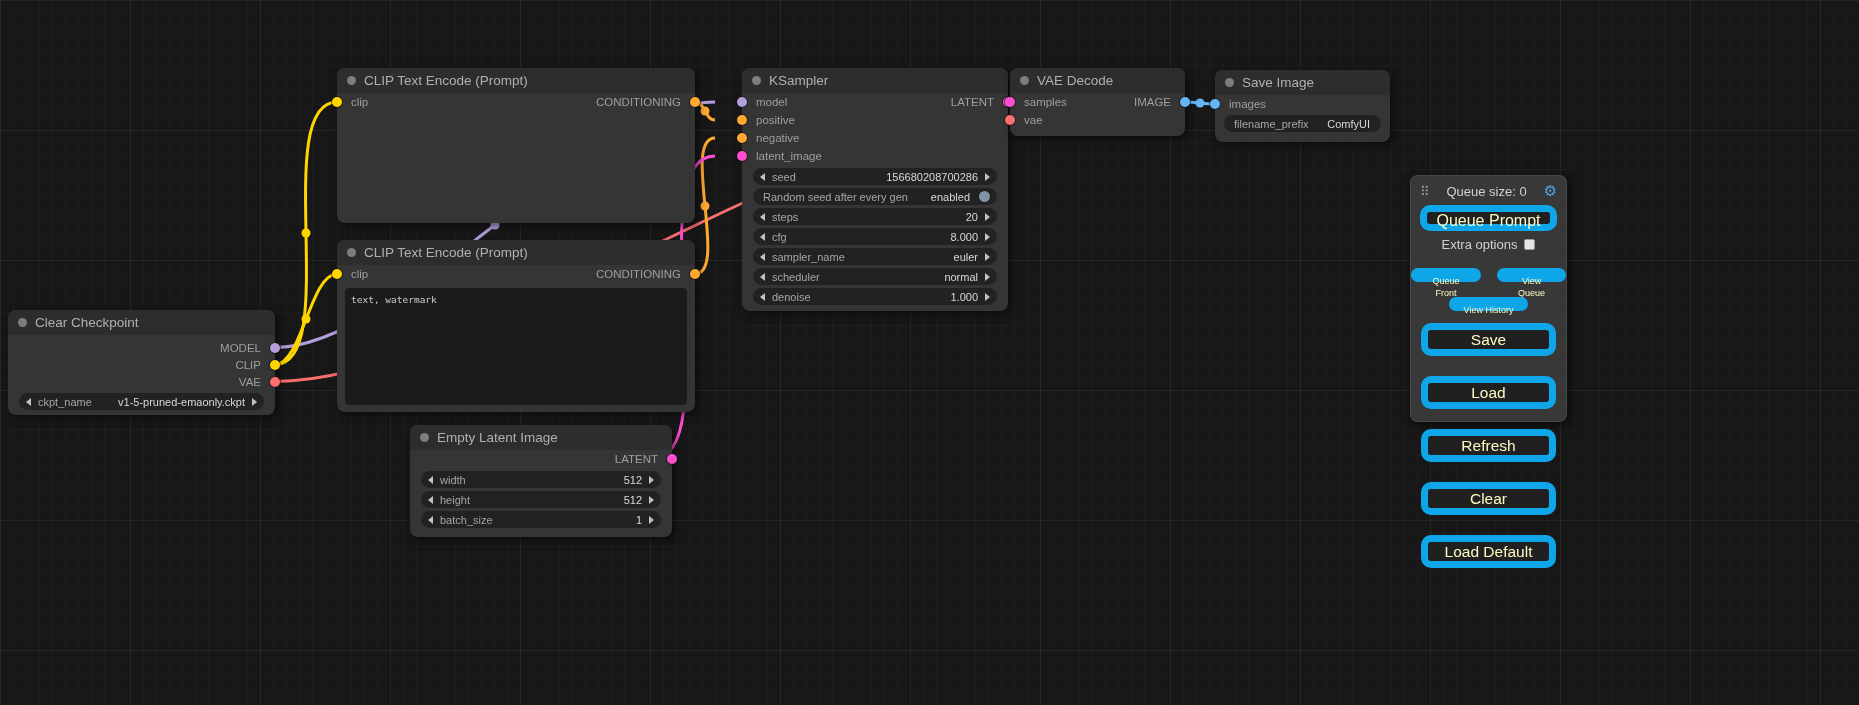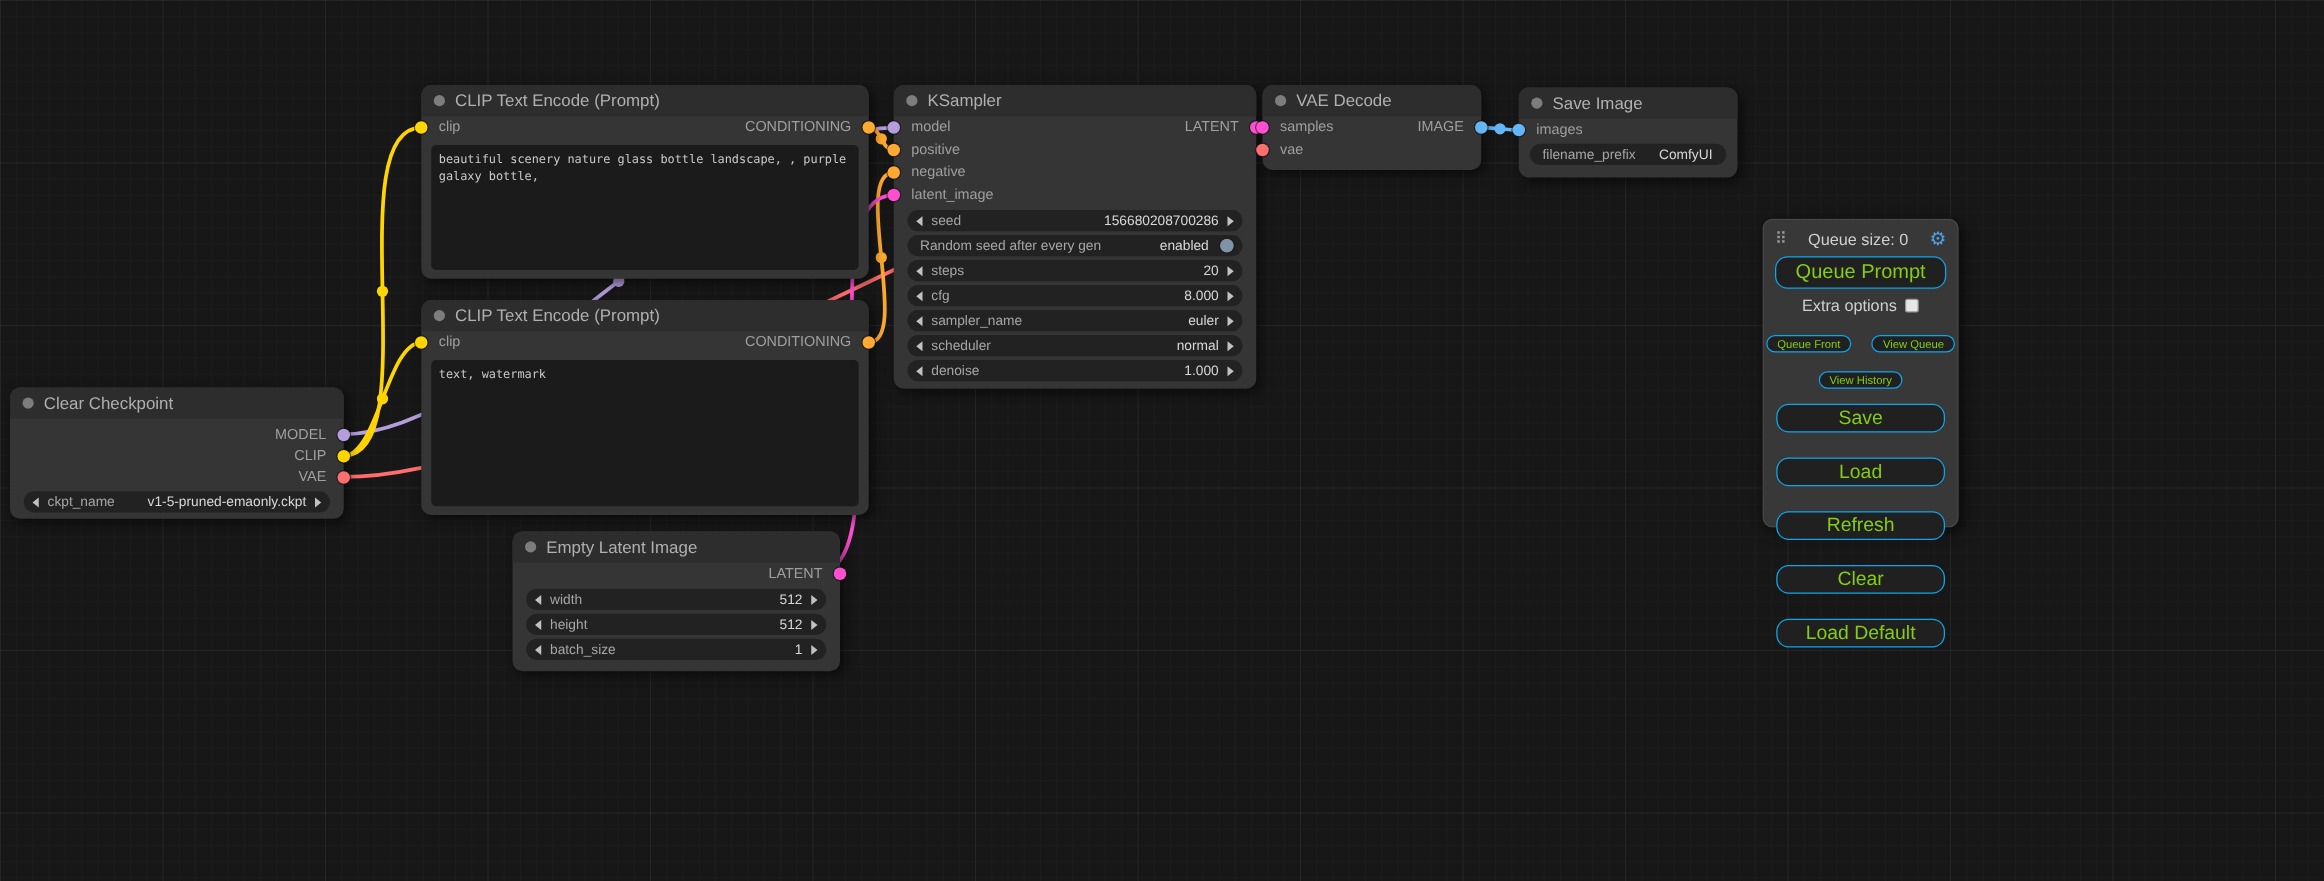--- a/index.html
+++ b/index.html
@@ -66,30 +66,30 @@
     position:absolute; z-index:3; background:#383838; border-radius:8px;
     border:1px solid rgba(255,255,255,0.09);
     box-shadow:3px 3px 10px rgba(0,0,0,0.6);
     padding:4px 0 8px 0;
   }
   .menu-header { height:22px; display:flex; align-items:center; justify-content:space-between; padding:0 9px; }
   .drag-dots::before { content:"⠿"; color:#9a9a9a; font-size:13px; }
   .queue-size { color:#d0d0d0; font-size:13px; }
   .gear::before { content:"⚙"; font-size:15px; }
   .btn {
-    display:block; background:#202020; border:1px solid #0ea5e9; color:#84cc16;
+    display:block; background:#202020; border:7px solid #0ea5e9; color:#fef9c3;
     border-radius:10px; cursor:pointer; font-family:"Liberation Sans", sans-serif;
     text-align:center;
   }
   .btn.qp { width:calc(100% - 18px); margin:3px auto 5px auto; height:26px; font-size:16px; }
   .extra-row { height:17px; display:flex; align-items:center; justify-content:center; gap:7px; color:#d0d0d0; font-size:13px; }
   .checkbox { width:11px; height:11px; background:#e6e6e6; border:1px solid #9a9a9a; border-radius:2px; }
   .small-row { display:flex; justify-content:center; gap:16px; margin:15px 0 1px 0;align-items:center; }
   .btn.small { height:14px; font-size:9px; padding:0 8px; border-radius:7px; line-height:12px; }
-  .btn.big { width:calc(100% - 20px); margin:20px auto 0 auto; height:23px; font-size:15.5px; }
+  .btn.big { width:calc(100% - 20px); margin:20px auto 0 auto; height:33px; font-size:15.5px; }
   .btn.big.first { margin-top:12px; }
 </style>
 </head>
 <body>
 
 <div class="canvas">
 
   <svg class="wires" width="1859" height="705">
     <path d="M 275 347.5 C 401 347.5 589 102 715 102" stroke="#B39DDB"></path>
     <path d="M 275 364.5 C 342 364.5 270 102 337 102" stroke="#FFD500"></path>
@@ -143,21 +143,20 @@
     <div class="node-title">
       <span class="collapse-dot"></span>
       <span>CLIP Text Encode (Prompt)</span>
     </div>
     <div class="slot-row">
       <span class="slot-dot in" style="background-color: rgb(255, 213, 0);"></span>
       <span class="slot-label">clip</span>
       <span class="slot-label">CONDITIONING</span>
       <span class="slot-dot out" style="background-color: rgb(255, 169, 49);"></span>
     </div>
-    <div class="prompt-box" style="height:100px">beautiful scenery nature glass bottle landscape, , purple galaxy bottle,</div>
   </div>
 
   <div class="node" style="left:337px;top:240px;width:358px;height:172px">
     <div class="node-title">
       <span class="collapse-dot"></span>
       <span>CLIP Text Encode (Prompt)</span>
     </div>
     <div class="slot-row">
       <span class="slot-dot in" style="background-color: rgb(255, 213, 0);"></span>
       <span class="slot-label">clip</span>
@@ -189,21 +188,21 @@
       <span class="arrow right"></span>
     </div>
     <div class="widget">
       <span class="arrow left"></span>
       <span class="wlabel">batch_size</span>
       <span class="wvalue">1</span>
       <span class="arrow right"></span>
     </div>
   </div>
 
-  <div class="node" style="left:715px;top:68px;width:290px;height:243px">
+  <div class="node" style="left:742px;top:68px;width:266px;height:243px">
     <div class="node-title">
       <span class="collapse-dot"></span>
       <span>KSampler</span>
     </div>
     <div class="slot-row">
       <span class="slot-dot in" style="background-color: rgb(179, 157, 219);"></span>
       <span class="slot-label">model</span>
       <span class="slot-label">LATENT</span>
       <span class="slot-dot out" style="background-color: rgb(255, 79, 209);"></span>
     </div>

